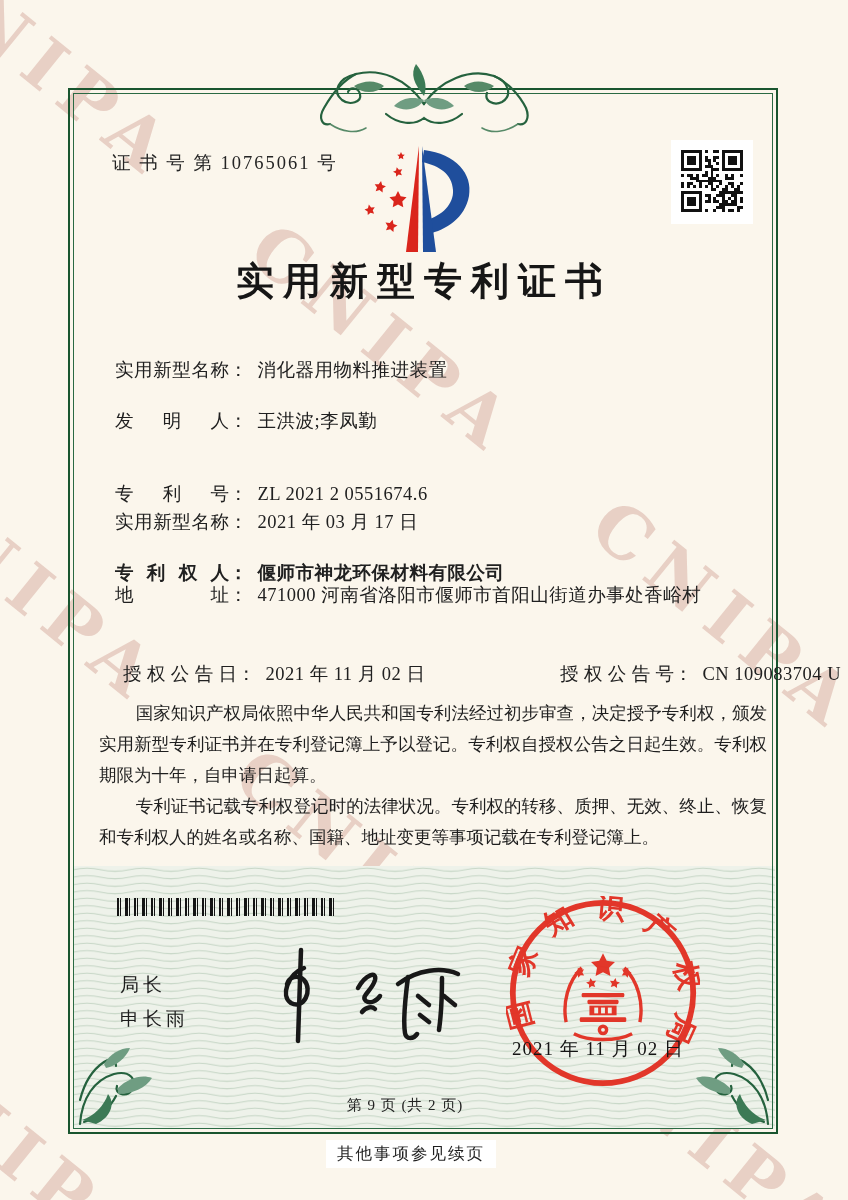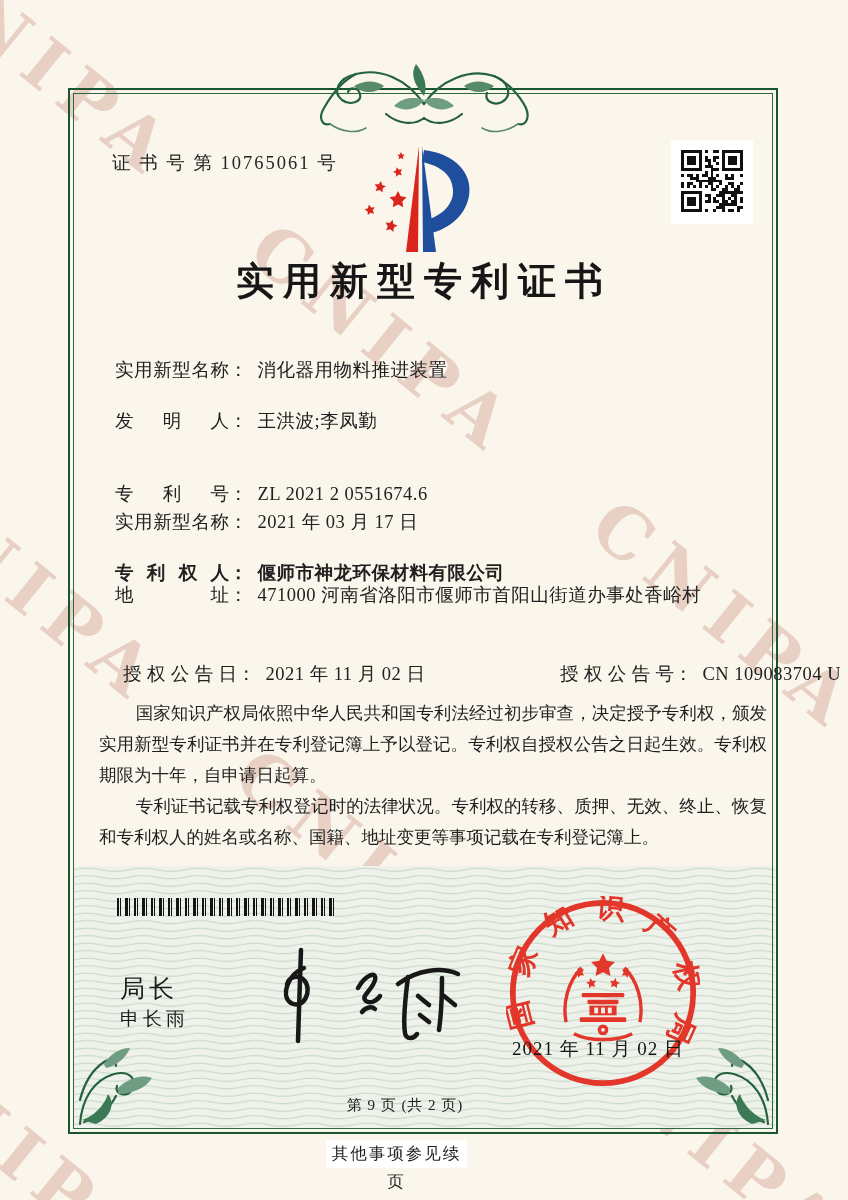--- a/index.html
+++ b/index.html
@@ -55,36 +55,36 @@
   
   .barcode{position:absolute;left:117px;top:898px;width:218px;height:18px;z-index:5;
     background:repeating-linear-gradient(90deg,
       #141414 0px,#141414 2px,rgba(0,0,0,0) 2px,rgba(0,0,0,0) 3px,
       #141414 3px,#141414 4px,rgba(0,0,0,0) 4px,rgba(0,0,0,0) 8px,
       #141414 8px,#141414 11px,rgba(0,0,0,0) 11px,rgba(0,0,0,0) 12px,
       #141414 12px,#141414 13px,rgba(0,0,0,0) 13px,rgba(0,0,0,0) 17px);}
 
   
   .comm-title{position:absolute;left:120px;top:972px;z-index:5;
-    font-family:"Liberation Sans","DejaVu Sans",sans-serif;font-size:25px;
+    font-family:"Liberation Sans","DejaVu Sans",sans-serif;font-size:19px;
     letter-spacing:4px;color:#1c1c1c;}
   .comm-name{position:absolute;left:120px;top:1006px;z-index:5;
     font-family:"Liberation Sans","DejaVu Sans",sans-serif;font-size:19px;
     letter-spacing:4px;color:#1c1c1c;}
   .sig{position:absolute;left:258px;top:944px;z-index:6;}
 
   
   .seal{position:absolute;left:506px;top:896px;z-index:5;opacity:0.93;}
   .seal-date{position:absolute;left:512px;top:1036px;width:200px;z-index:7;
     font-size:19px;color:#141414;letter-spacing:1px;white-space:nowrap;}
 
   
   .page-num{position:absolute;left:300px;top:1096px;width:210px;z-index:5;
     text-align:center;font-size:15px;color:#222;letter-spacing:1px;}
-  .cont-note{position:absolute;left:326px;top:1140px;width:141px;height:28px;z-index:5;
+  .cont-note{position:absolute;left:326px;top:1140px;width:170px;height:28px;z-index:5;
     background:#ffffff;text-align:center;line-height:28px;font-size:16.5px;
     color:#1e1e1e;letter-spacing:2px;}
 </style>
 </head>
 <body>
 
 <div class="page">
 
   <div class="wm-chain wm1"><span>CNIPA</span><span>CNIPA</span><span>CNIPA</span></div>
   <div class="wm-chain wm2"><span>CNIPA</span><span>CNIPA</span><span>CNIPA</span></div>

